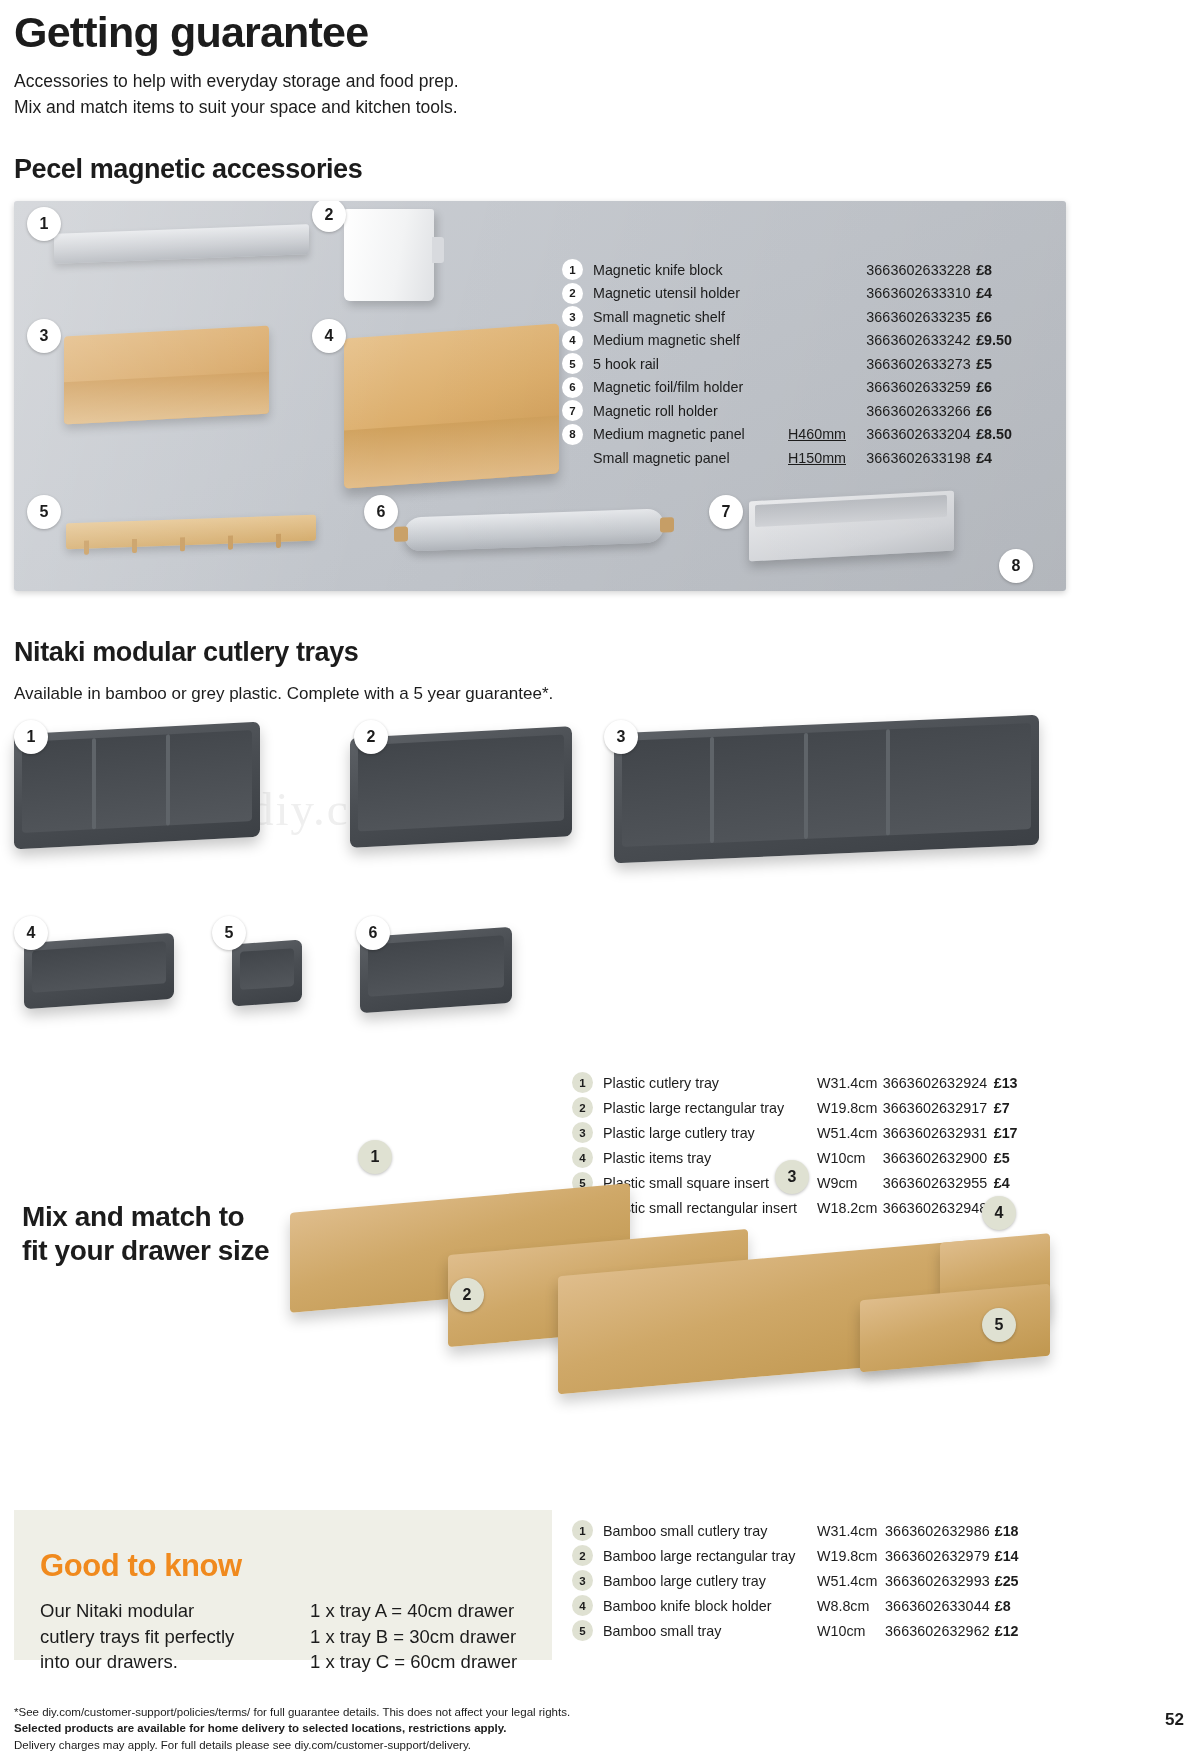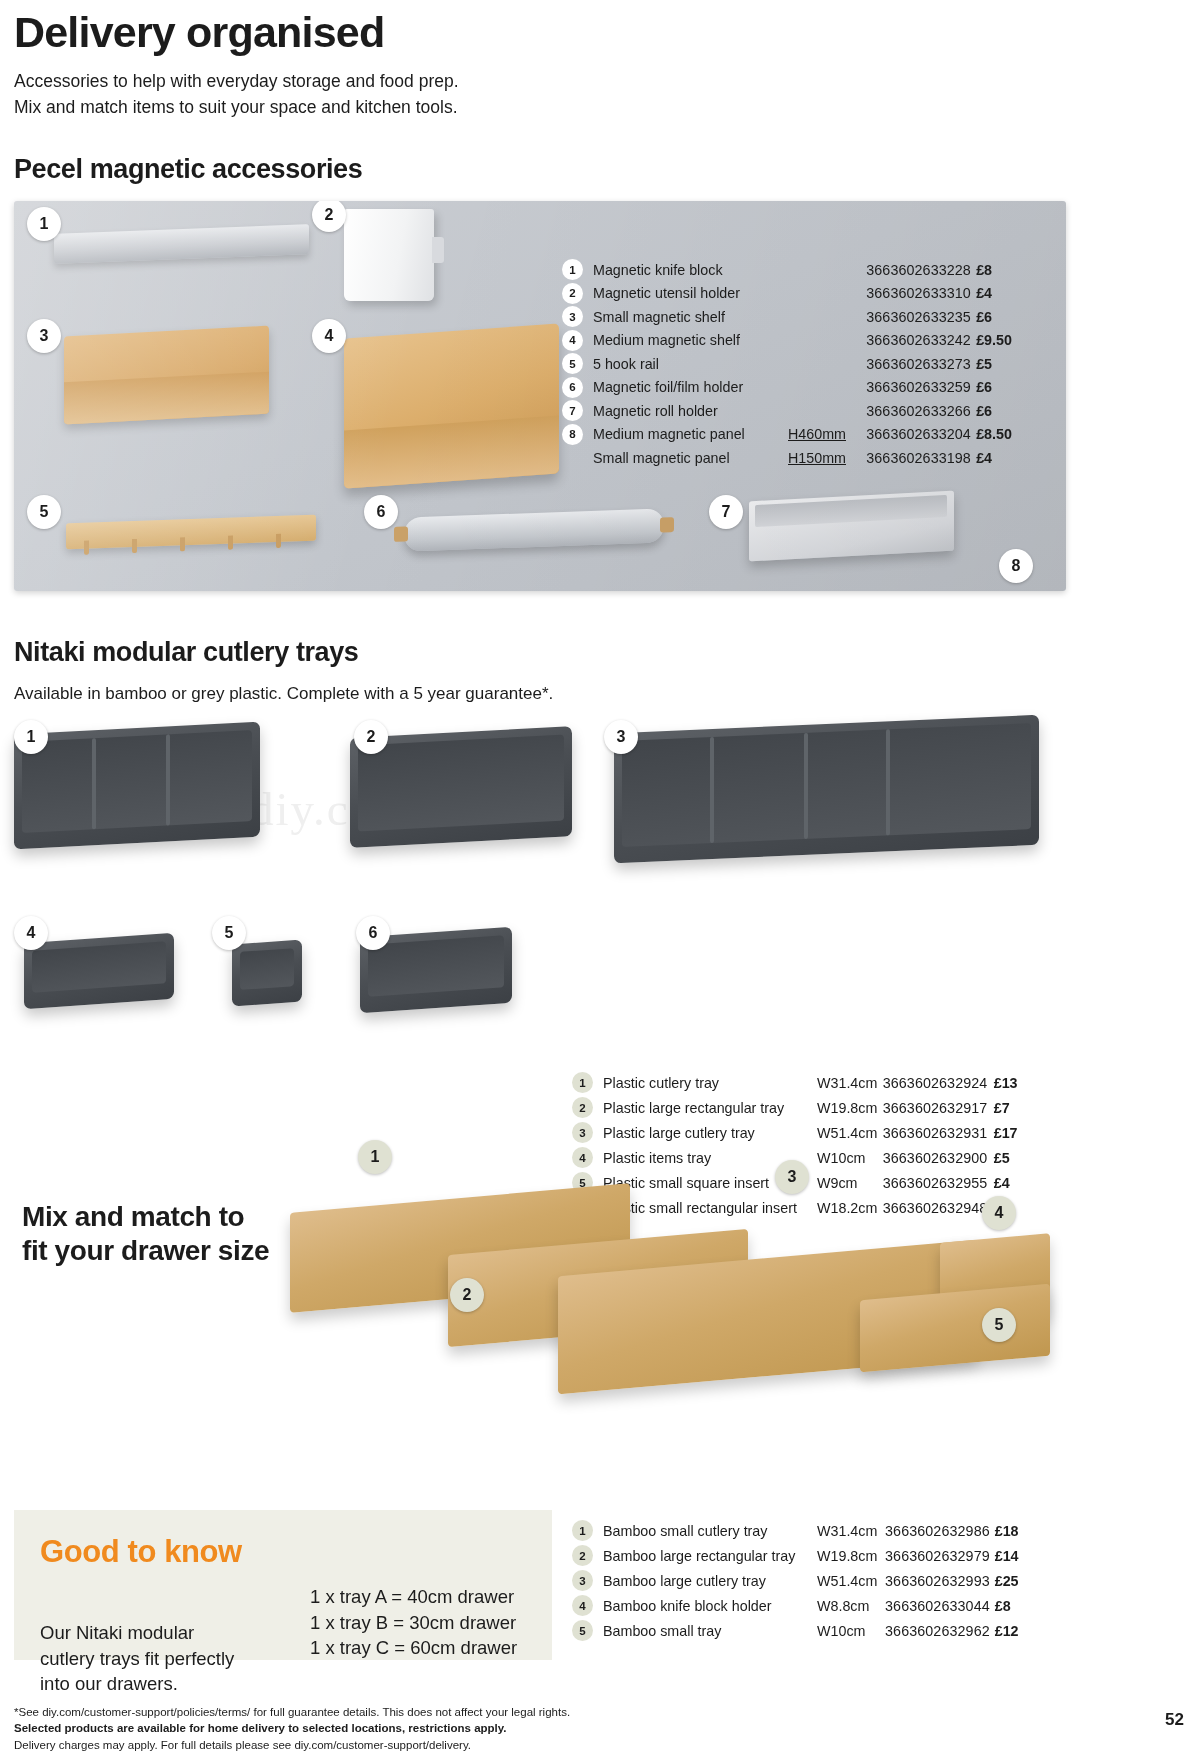--- a/index.html
+++ b/index.html
@@ -144,46 +144,46 @@
   .btray{
     position:absolute;
     background:linear-gradient(168deg,#dfbd8c 0%,#cfa868 45%,#c0974f 100%);
     border-radius:4px;
     box-shadow:0 8px 14px rgba(0,0,0,.2);
   }
 
   
   .gtk{
     position:absolute; left:14px; top:1500px; width:538px; height:150px;
-    background:#efefe7; padding:24px 26px;
+    background:#efefe7; padding:38px 26px;
   }
   .gtk h3{ margin:0 0 14px 0; font-size:31px; color:#f08a1e; font-weight:bold; letter-spacing:-0.4px;}
   .gtk .cols{ display:flex; gap:20px; }
-  .gtk .c1{ width:250px; font-size:18.5px; line-height:1.38;margin-top:36px; }
+  .gtk .c1{ width:250px; font-size:18.5px; line-height:1.38; }
   .gtk .c2{ font-size:18.5px; line-height:1.38; }
 
   
   .footer{
     position:absolute; left:14px; top:1694px; width:950px;
     font-size:11.5px; line-height:1.42; color:#1c1c1c;
   }
   .footer .b{ font-weight:bold; }
   .pageno{ position:absolute; right:16px; top:1700px; font-size:17px; font-weight:bold; }
 
   h2.mixmatch{
     position:absolute; left:14px; top:1182px;
     font-size:28px; font-weight:bold; line-height:1.22; letter-spacing:-0.4px; margin:8px;
   }
 </style>
 </head>
 <body>
 
 <div class="page">
 
-  <h1 class="title">Delivery organised</h1>
+  <h1 class="title">Getting guarantee</h1>
   <p class="intro">
     <span>Accessories to help with everyday storage and food prep.</span><br>
     <span>Mix and match items to suit your space and kitchen tools.</span>
   </p>
 
   <h2 class="section">Pecel magnetic accessories</h2>
 
   <div class="panel">
     <div class="prop knife-rail"></div>
     <div class="prop utensil-pot"></div>

